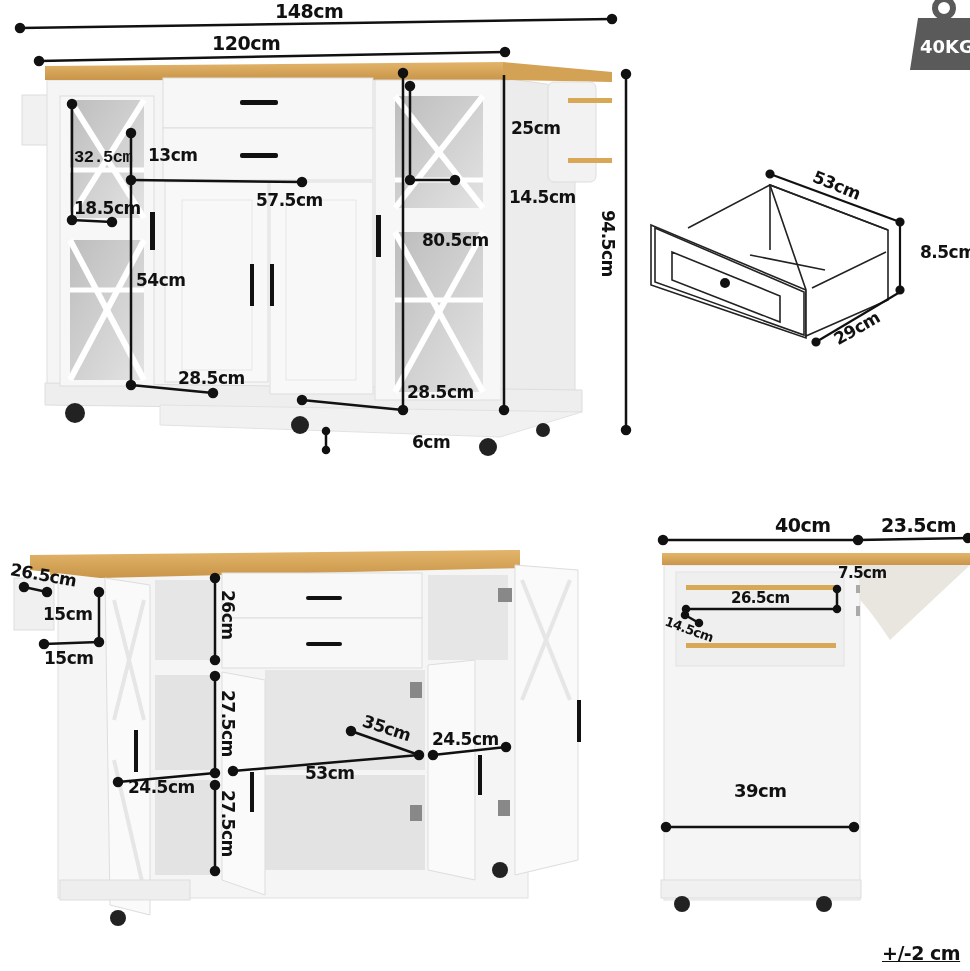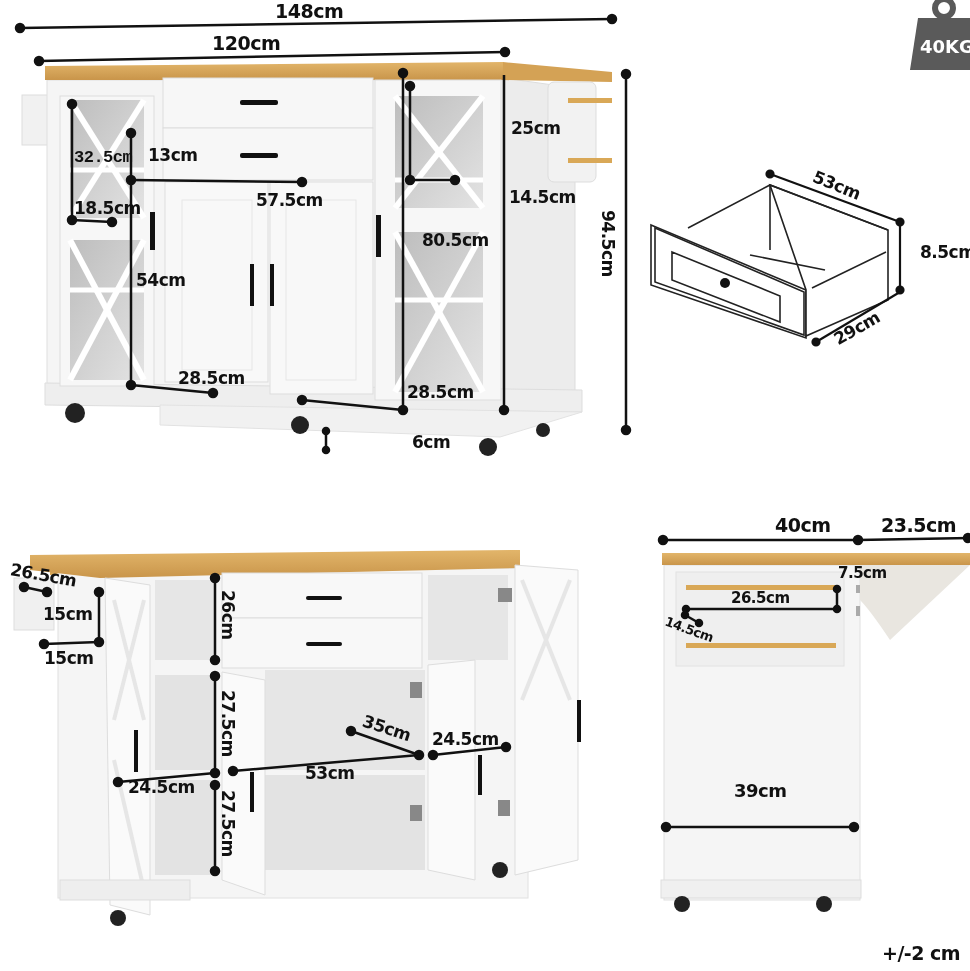--- a/index.html
+++ b/index.html
@@ -290,13 +290,13 @@
 <div class="lbl" style="left:362px;top:718px;transform:rotate(18deg);">35cm</div>
 <div class="lbl" style="left:432px;top:729px;">24.5cm</div>
 
 <div class="lbl" style="left:733px;top:514px;font-size:19px;margin-left:42px;">40cm</div>
 <div class="lbl" style="left:881px;top:514px;font-size:19px;">23.5cm</div>
 <div class="lbl" style="left:811px;top:564px;font-size:15px;margin-left:27px;">7.5cm</div>
 <div class="lbl" style="left:731px;top:589px;font-size:15px;">26.5cm</div>
 <div class="lbl" style="left:664px;top:622px;font-size:13px;transform:rotate(20deg);">14.5cm</div>
 <div class="lbl" style="left:734px;top:780px;font-size:18px;">39cm</div>
 
-<div class="lbl" style="left:882px;top:942px;font-size:19px;">+/-2 cm</div>
+<div class="lbl" style="left:882px;top:942px;font-size:19px;text-decoration:underline;">+/-2 cm</div>
 
 </body></html>

